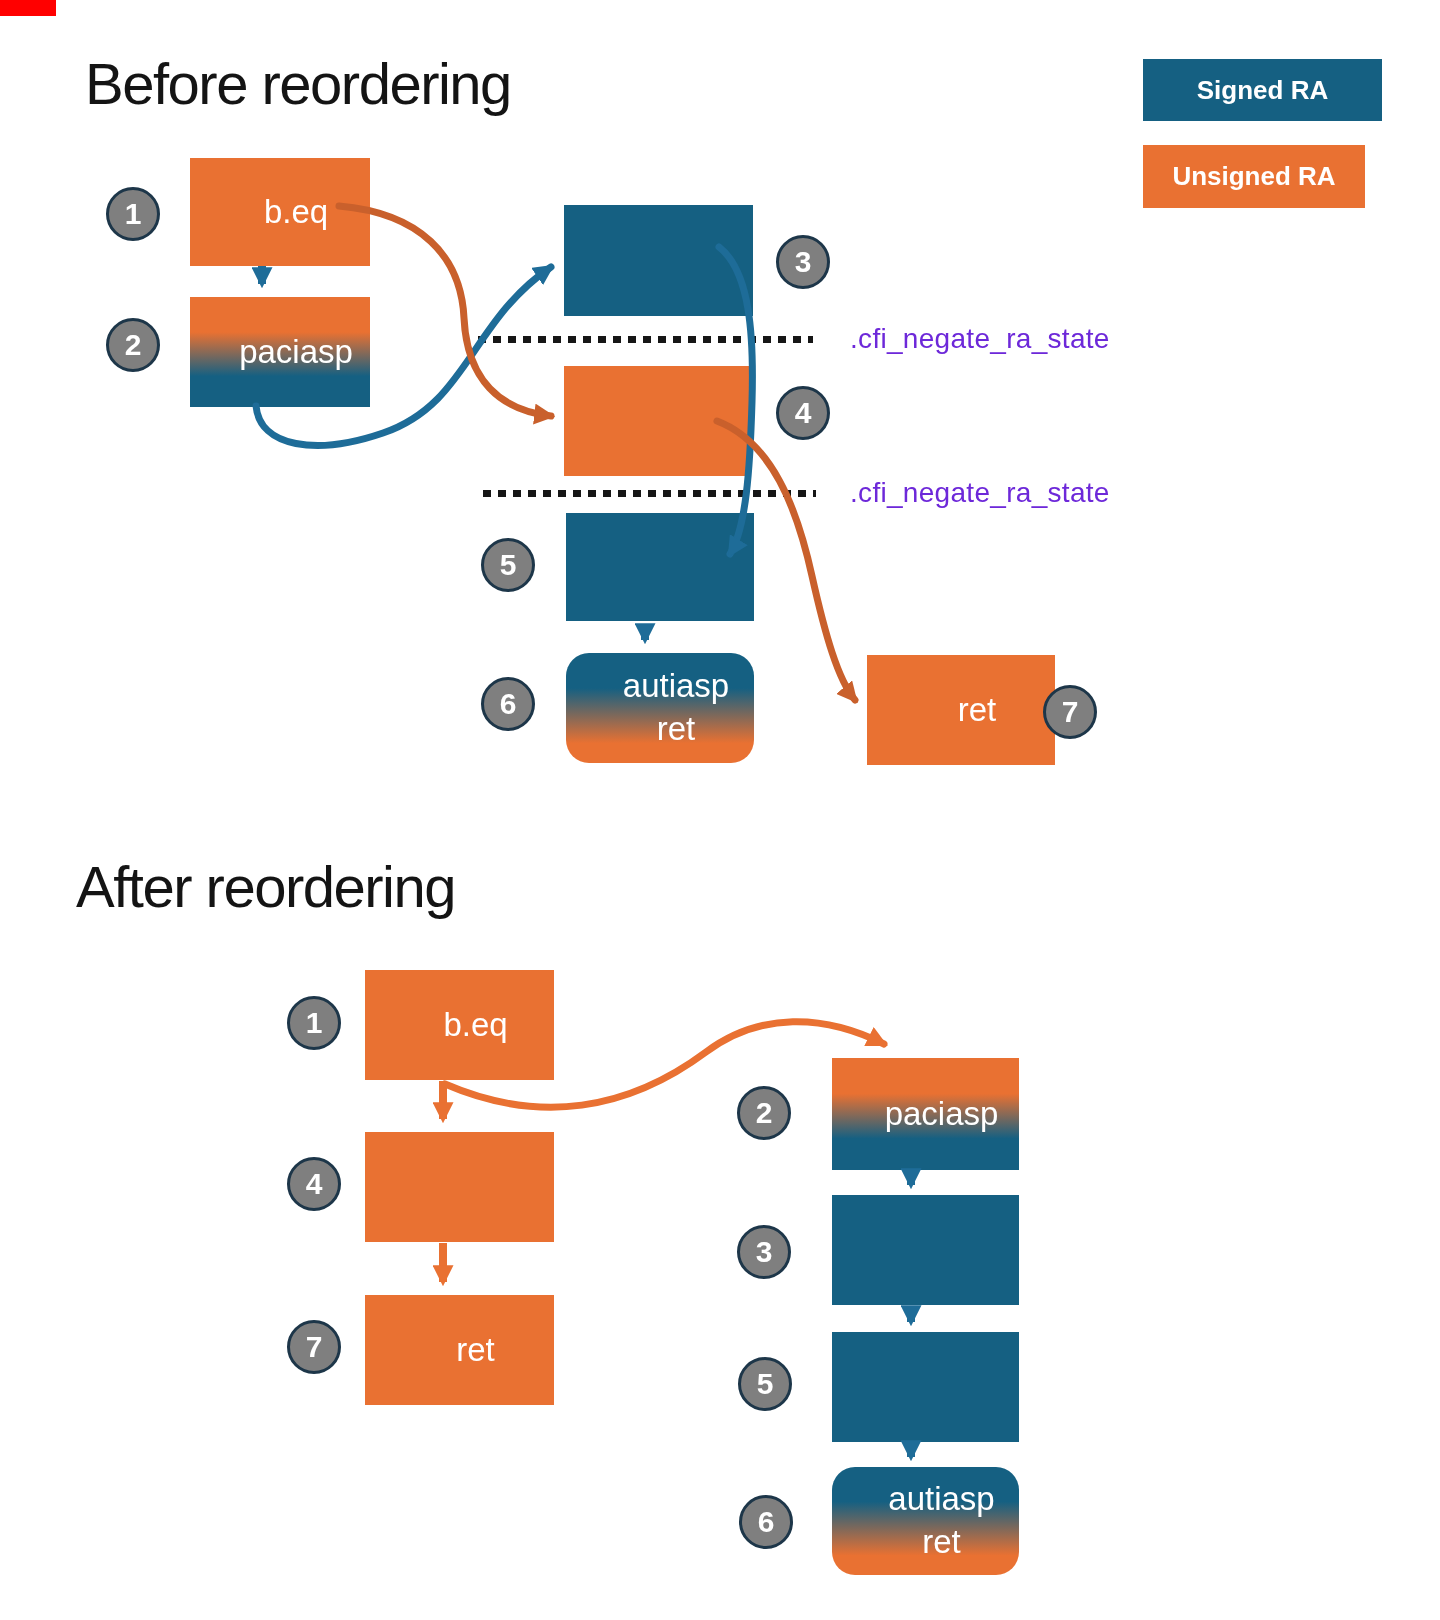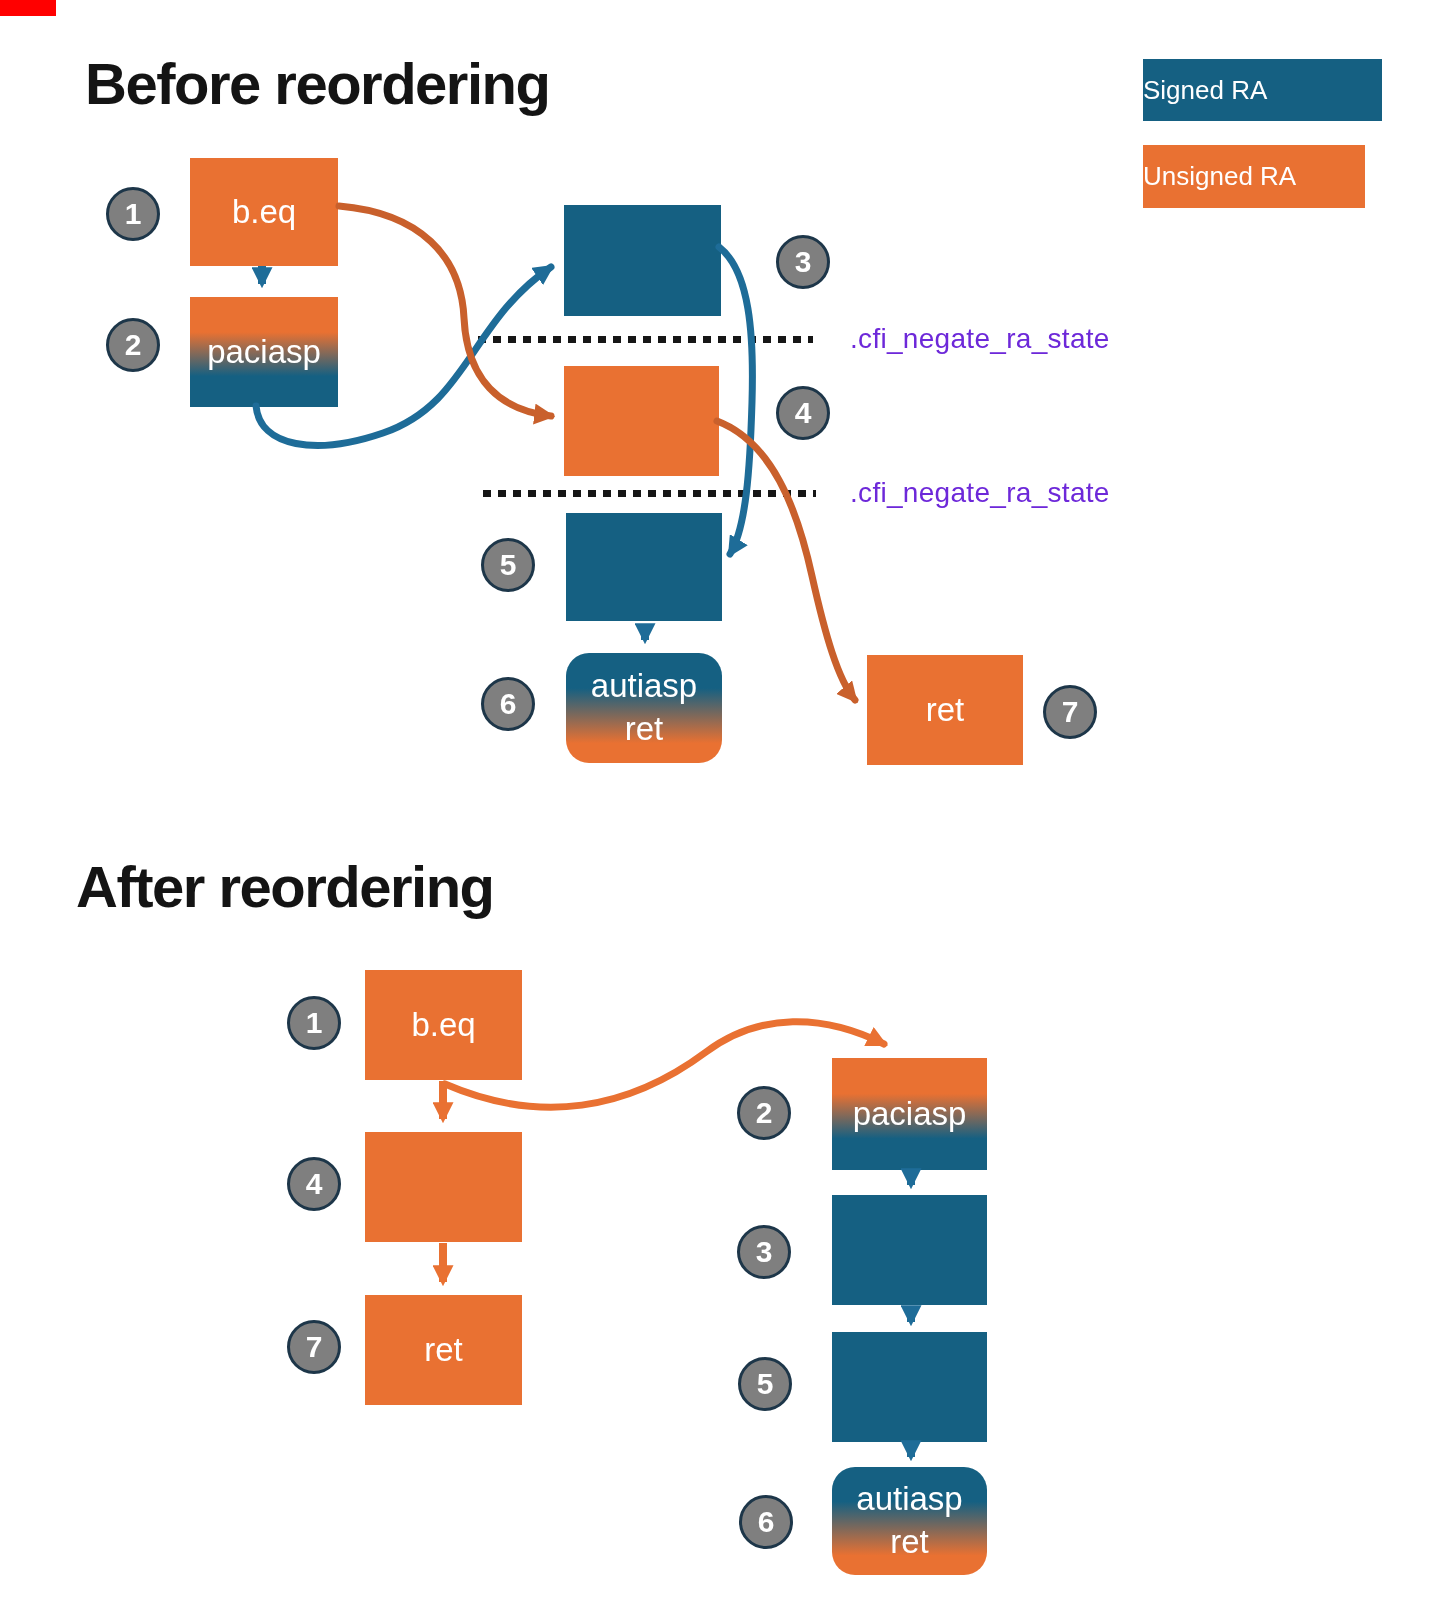--- a/index.html
+++ b/index.html
@@ -7,36 +7,37 @@
     position: relative;
     width: 1440px;
     height: 1620px;
     background: #ffffff;
     font-family: "Liberation Sans", sans-serif;
     overflow: hidden;
   }
   .title {
     position: absolute;
     font-size: 58px;
-    font-weight: 700;
+    font-weight: 400;
     letter-spacing: -1.5px;
     color: #141414;
     line-height: 1;
     white-space: nowrap;
   }
   .block {
     position: absolute;
     display: flex;
     flex-direction: column;
     align-items: center;
     justify-content: center;
     color: #ffffff;
     font-size: 33px;
     line-height: 1.3;
     text-align: center;
+    padding-left: 32px;
   }
   .signed   { background: #156082; }
   .unsigned { background: #E97132; }
   .grad-unsigned-signed {
     background: linear-gradient(180deg, #E97132 0%, #E97132 32%, #156082 72%, #156082 100%);
   }
   .grad-signed-unsigned {
     background: linear-gradient(180deg, #156082 0%, #156082 32%, #E97132 82%, #E97132 100%);
     border-radius: 23px;
   }
@@ -52,24 +53,24 @@
     align-items: center;
     justify-content: center;
     color: #ffffff;
     font-size: 30px;
     font-weight: 600;
   }
   .legend-box {
     position: absolute;
     display: flex;
     align-items: center;
-    justify-content: flex-start;
+    justify-content: center;
     color: #ffffff;
     font-size: 26px;
-    font-weight: 400;
+    font-weight: 700;
   }
   .dotted {
     position: absolute;
     height: 7px;
     background: repeating-linear-gradient(90deg, #161616 0 8px, transparent 8px 15px);
   }
   .cfi {
     position: absolute;
     font-size: 28px;
     font-weight: 500;

